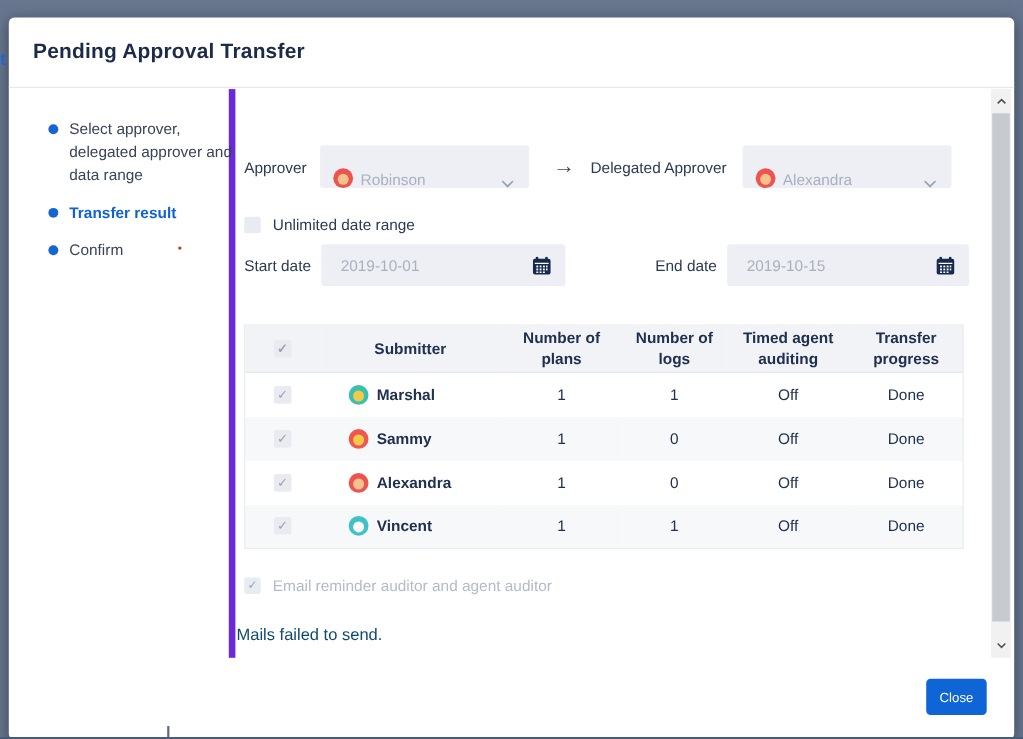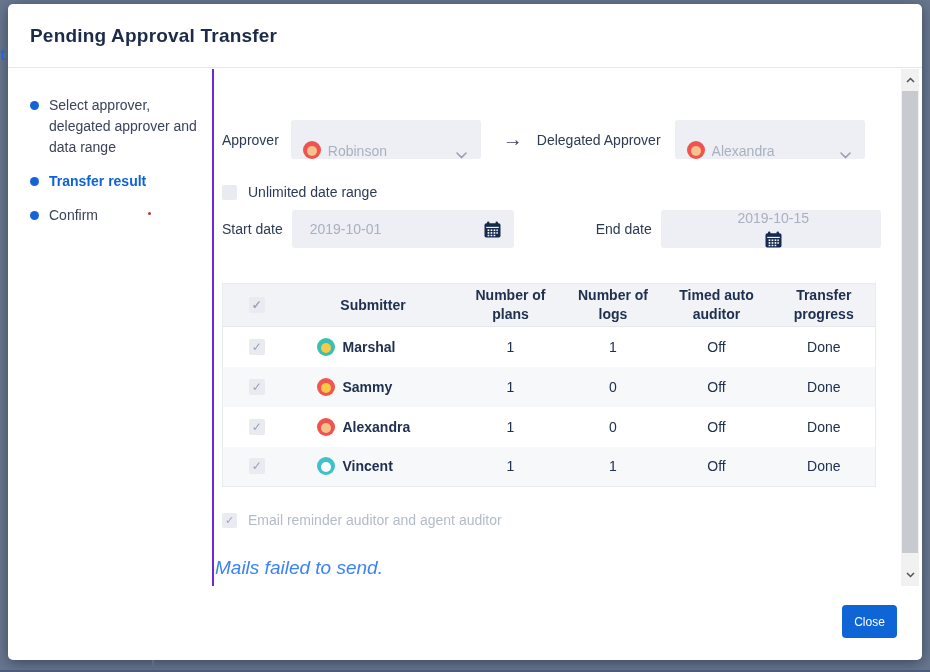--- a/index.html
+++ b/index.html
@@ -4,32 +4,32 @@
 <style>
   * { box-sizing: border-box; }
   html,body { margin:0; padding:0; }
   body { font-family:"Liberation Sans", sans-serif; }
 
   .page { position:relative; width:930px; height:672px; background:#68778f; overflow:hidden; }
   .bg-fragment { position:absolute; left:0; top:46px; color:#2f6fd8; font-size:16px; font-weight:bold; }
   .bg-bottom-vline { position:absolute; left:152px; bottom:0; width:2px; height:12px; background:#5d6a80; }
   .bg-bottom-edge { position:absolute; left:0; bottom:0; width:100%; height:2px; background:#4a5a78; }
 
-  .modal { position:absolute; left:8px; top:4px; width:914px; height:656px; background:#ffffff;
+  .modal { position:absolute; left:8px; top:16px; width:914px; height:656px; background:#ffffff;
            border-radius:5px; box-shadow:0 3px 14px rgba(15,25,45,.5); }
 
   .modal-header { height:64px; display:flex; align-items:center; padding:0 22px;
                   border-bottom:1px solid #e4e7ec; }
   .modal-title { margin:0; font-size:19px; font-weight:600; color:#1c2b4a; letter-spacing:.2px; }
 
   .modal-body { position:absolute; top:65px; left:0; right:0; height:517px; }
 
   
   .steps { position:absolute; left:0; top:0; bottom:0; width:206px;
-           border-right:2px solid #6d28d9; padding:26px 0 0 22px; }
+           border-right:6px solid #6d28d9; padding:26px 0 0 36px; }
   .step { position:relative; display:flex; margin-bottom:13px; width:168px;
           font-size:14px; line-height:21px; color:#3a4358; }
   .step .bullet { flex:0 0 9px; width:9px; height:9px; border-radius:50%;
                   background:#1564d6; margin:6px 10px 0 0; }
   .step.active .step-label { color:#0d62d8; font-weight:700; }
   .stray-dot { position:absolute; left:118px; top:7px; width:3px; height:3px;
                border-radius:50%; background:#c0392b; }
 
   
   .content { position:absolute; left:207px; top:0; width:679px; font-size:14px; color:#2c3a52; }
@@ -53,21 +53,21 @@
   .checkbox { width:15px; height:15px; border-radius:2px; background:#e8ebf1;
               display:flex; align-items:center; justify-content:center;
               font-size:11px; line-height:1; color:#9aa3b3; cursor:pointer; }
   .check-label { margin-left:11px; font-size:14px; }
   .row-email .check-label { color:#b4bbc7; }
 
   .date-row { position:absolute; top:141px; left:7px; display:flex; align-items:center; }
   .date-input { display:flex; align-items:center; height:38px; margin-left:9px;
                 background:#edeff4; border-radius:3px; padding:0 13px 0 18px; cursor:text; }
   .date-input.start { width:222px; }
-  .date-input.end { width:220px;flex-direction:column; }
+  .date-input.end { width:220px; }
   .date-text { flex:1; color:#a9b0bf; font-size:14px; }
   .lbl-end { margin-left:82px; }
 
   
   table.result { position:absolute; top:214px; left:7px; width:653px;
                  border-collapse:collapse; table-layout:fixed;
                  border:1px solid #e8ebef; font-size:14px; color:#20304f; }
   table.result col.c-check { width:68px; }
   table.result col.c-submitter { width:165px; }
   table.result col.c-plans { width:110px; }
@@ -77,21 +77,21 @@
   table.result thead tr { background:#f1f3f6; }
   table.result th { font-weight:700; text-align:center; padding:2px 4px; height:42px;
                     line-height:19px; border-bottom:1px solid #e4e7ec; }
   table.result td { height:40px; text-align:center; padding:0; }
   table.result tbody tr:nth-child(even) { background:#f6f8fa; }
   .tbl-checkbox { width:16px; height:16px; border-radius:2px; background:#e9ebf1; margin:0 auto;
                   display:flex; align-items:center; justify-content:center;
                   font-size:12px; color:#9aa3b3; cursor:pointer; }
   .cell-submitter { display:flex; align-items:center; padding-left:26px; gap:8px;font-weight:bold; }
 
-  .status-msg { position:absolute; top:488px; left:0; font-size:19px; color:#3b82f6;font-style:italic; }
+  .status-msg { position:absolute; top:488px; left:0; font-size:15px; color:#0c4a6e; }
 
   
   .scrollbar { position:absolute; right:3px; top:0; width:18px; height:517px; background:#f1f1f2; }
   .sb-btn { height:22px; display:flex; align-items:center; justify-content:center; cursor:pointer; }
   .sb-btn.down { position:absolute; bottom:0; left:0; right:0; }
   .sb-thumb { position:absolute; top:22px; left:1px; width:16px; height:462px;
               background:#c7cacf; cursor:grab; }
 
   
   .modal-footer { position:absolute; left:0; right:0; bottom:0; height:74px; }
@@ -219,21 +219,21 @@
               <col class="c-progress">
             </colgroup>
           <thead>
             <tr>
               <th>
                   <span class="tbl-checkbox">✓</span>
                 </th>
               <th>Submitter</th>
               <th>Number of plans</th>
               <th>Number of logs</th>
-              <th>Timed auto auditor</th>
+              <th>Timed agent auditing</th>
               <th>Transfer progress</th>
             </tr>
           </thead>
           <tbody>
             <tr>
               <td>
                   <span class="tbl-checkbox">✓</span>
                 </td>
               <td>
                   <span class="cell-submitter">

